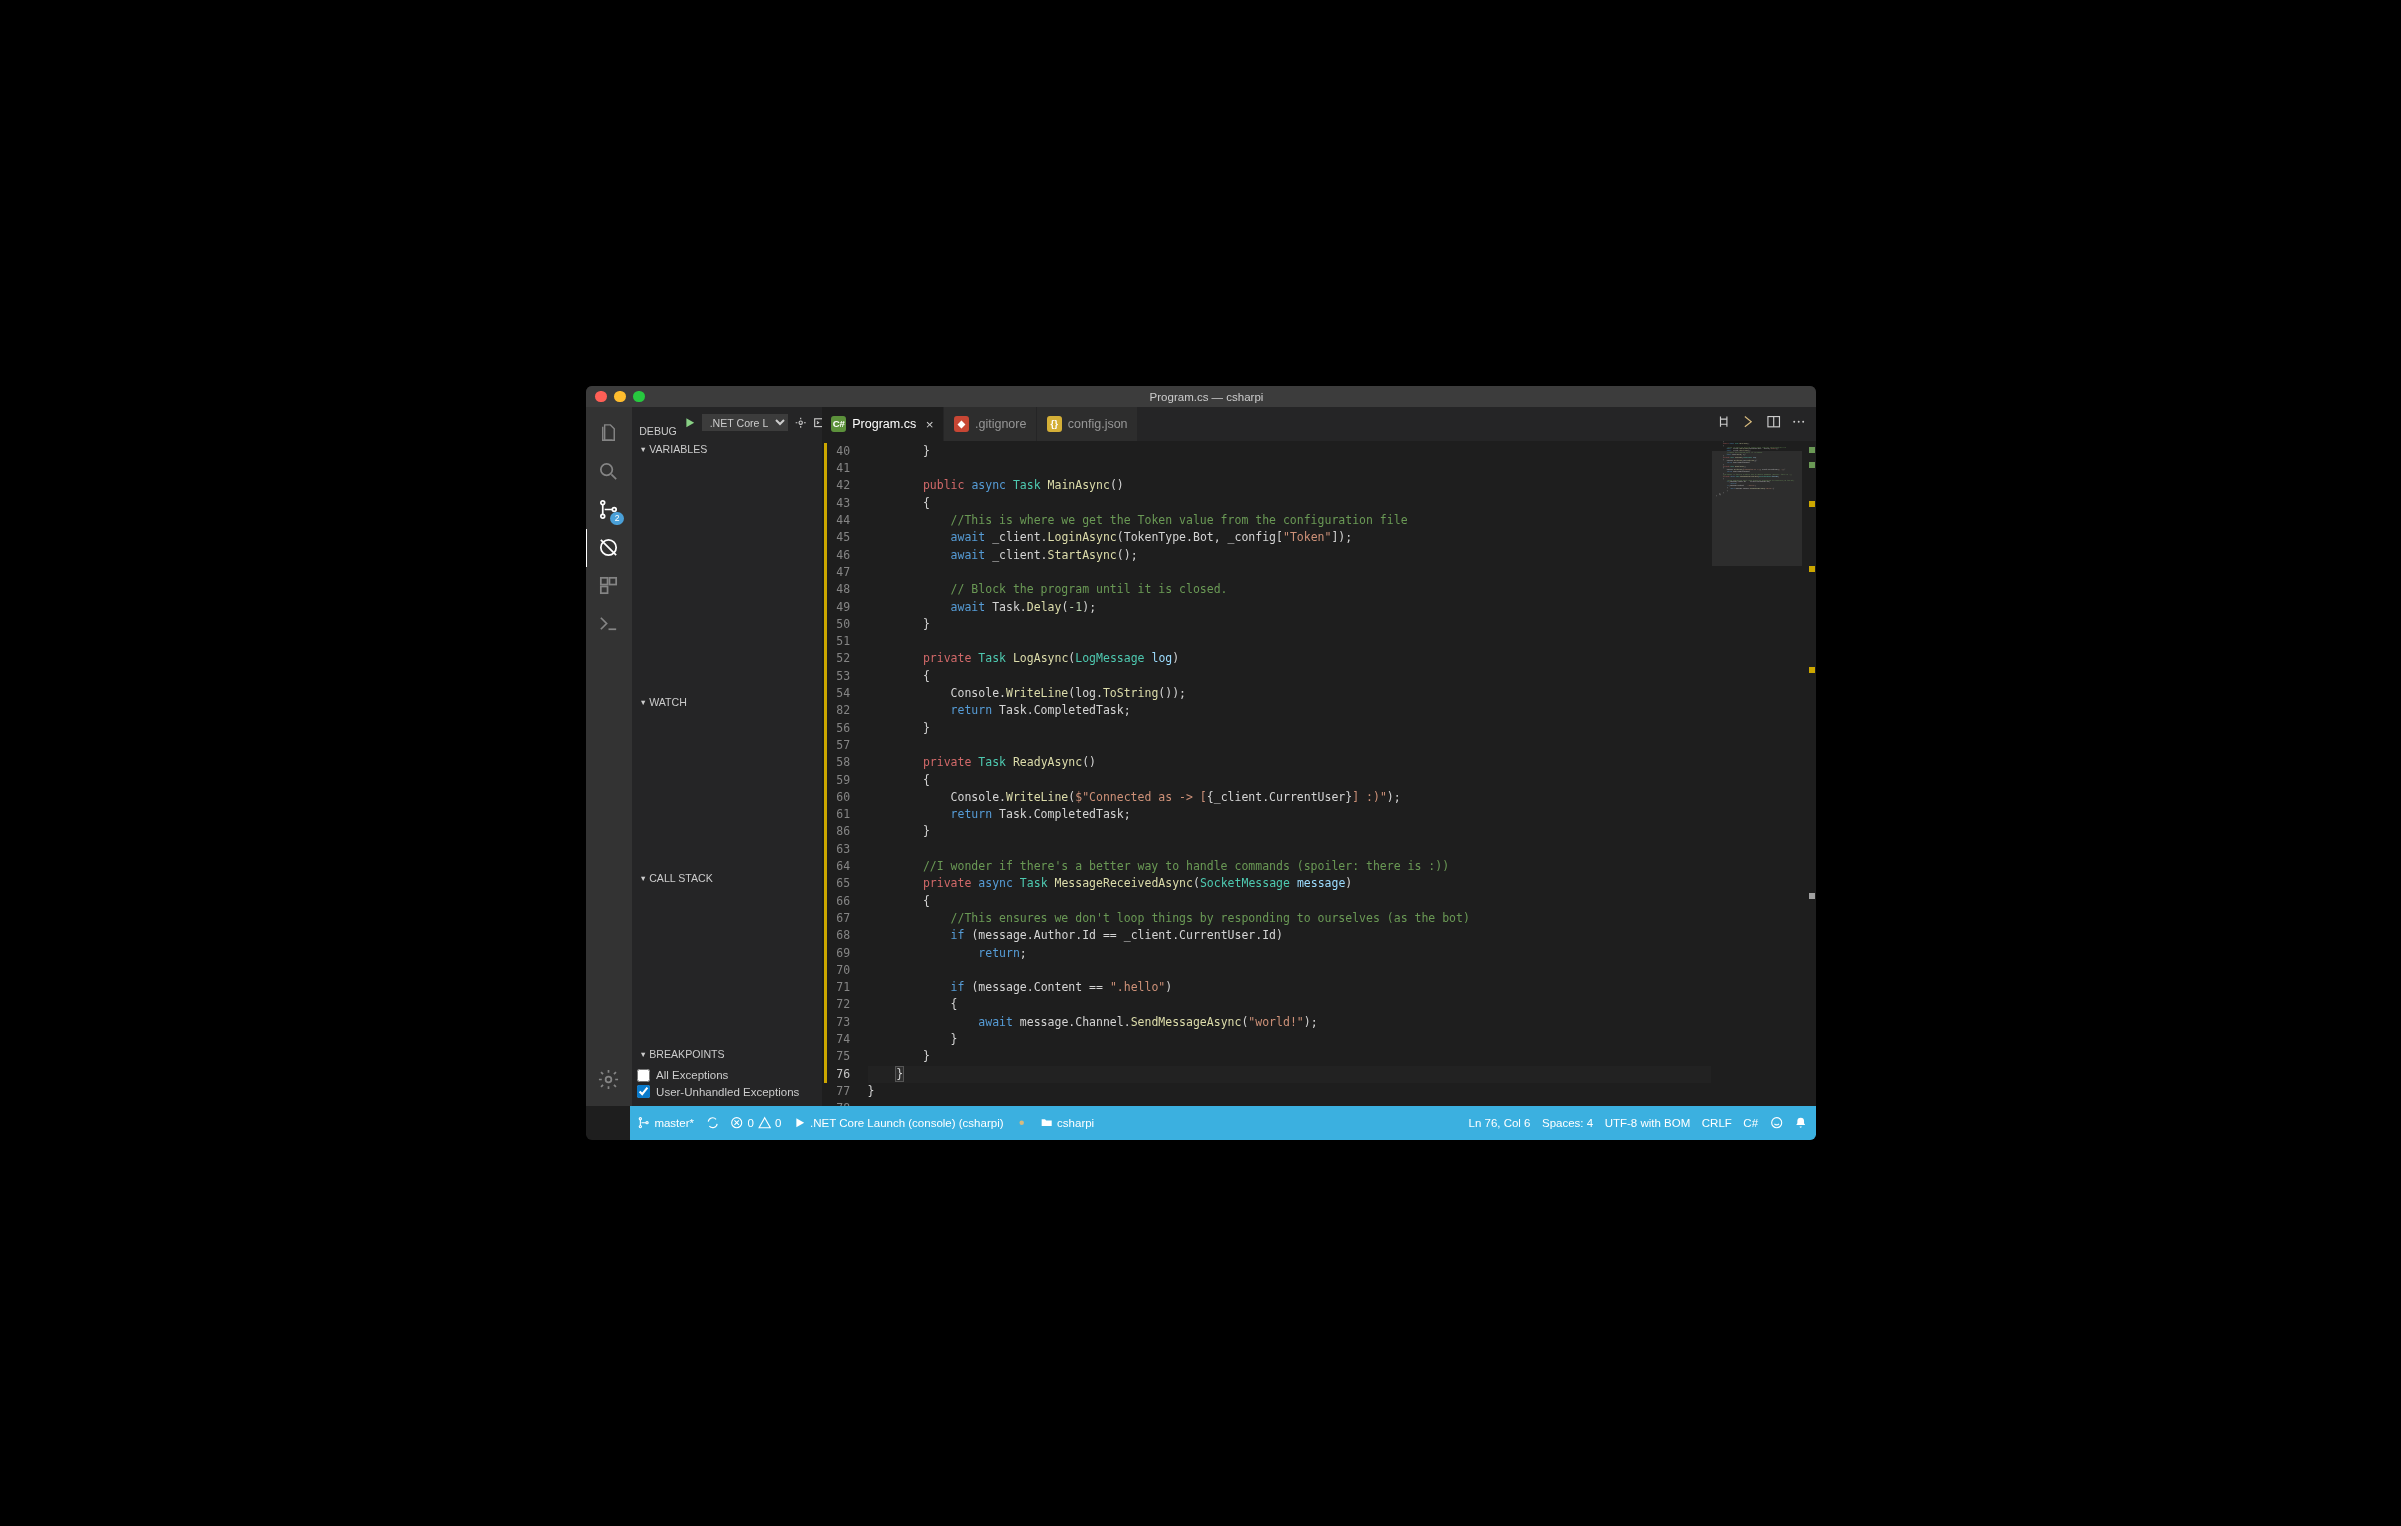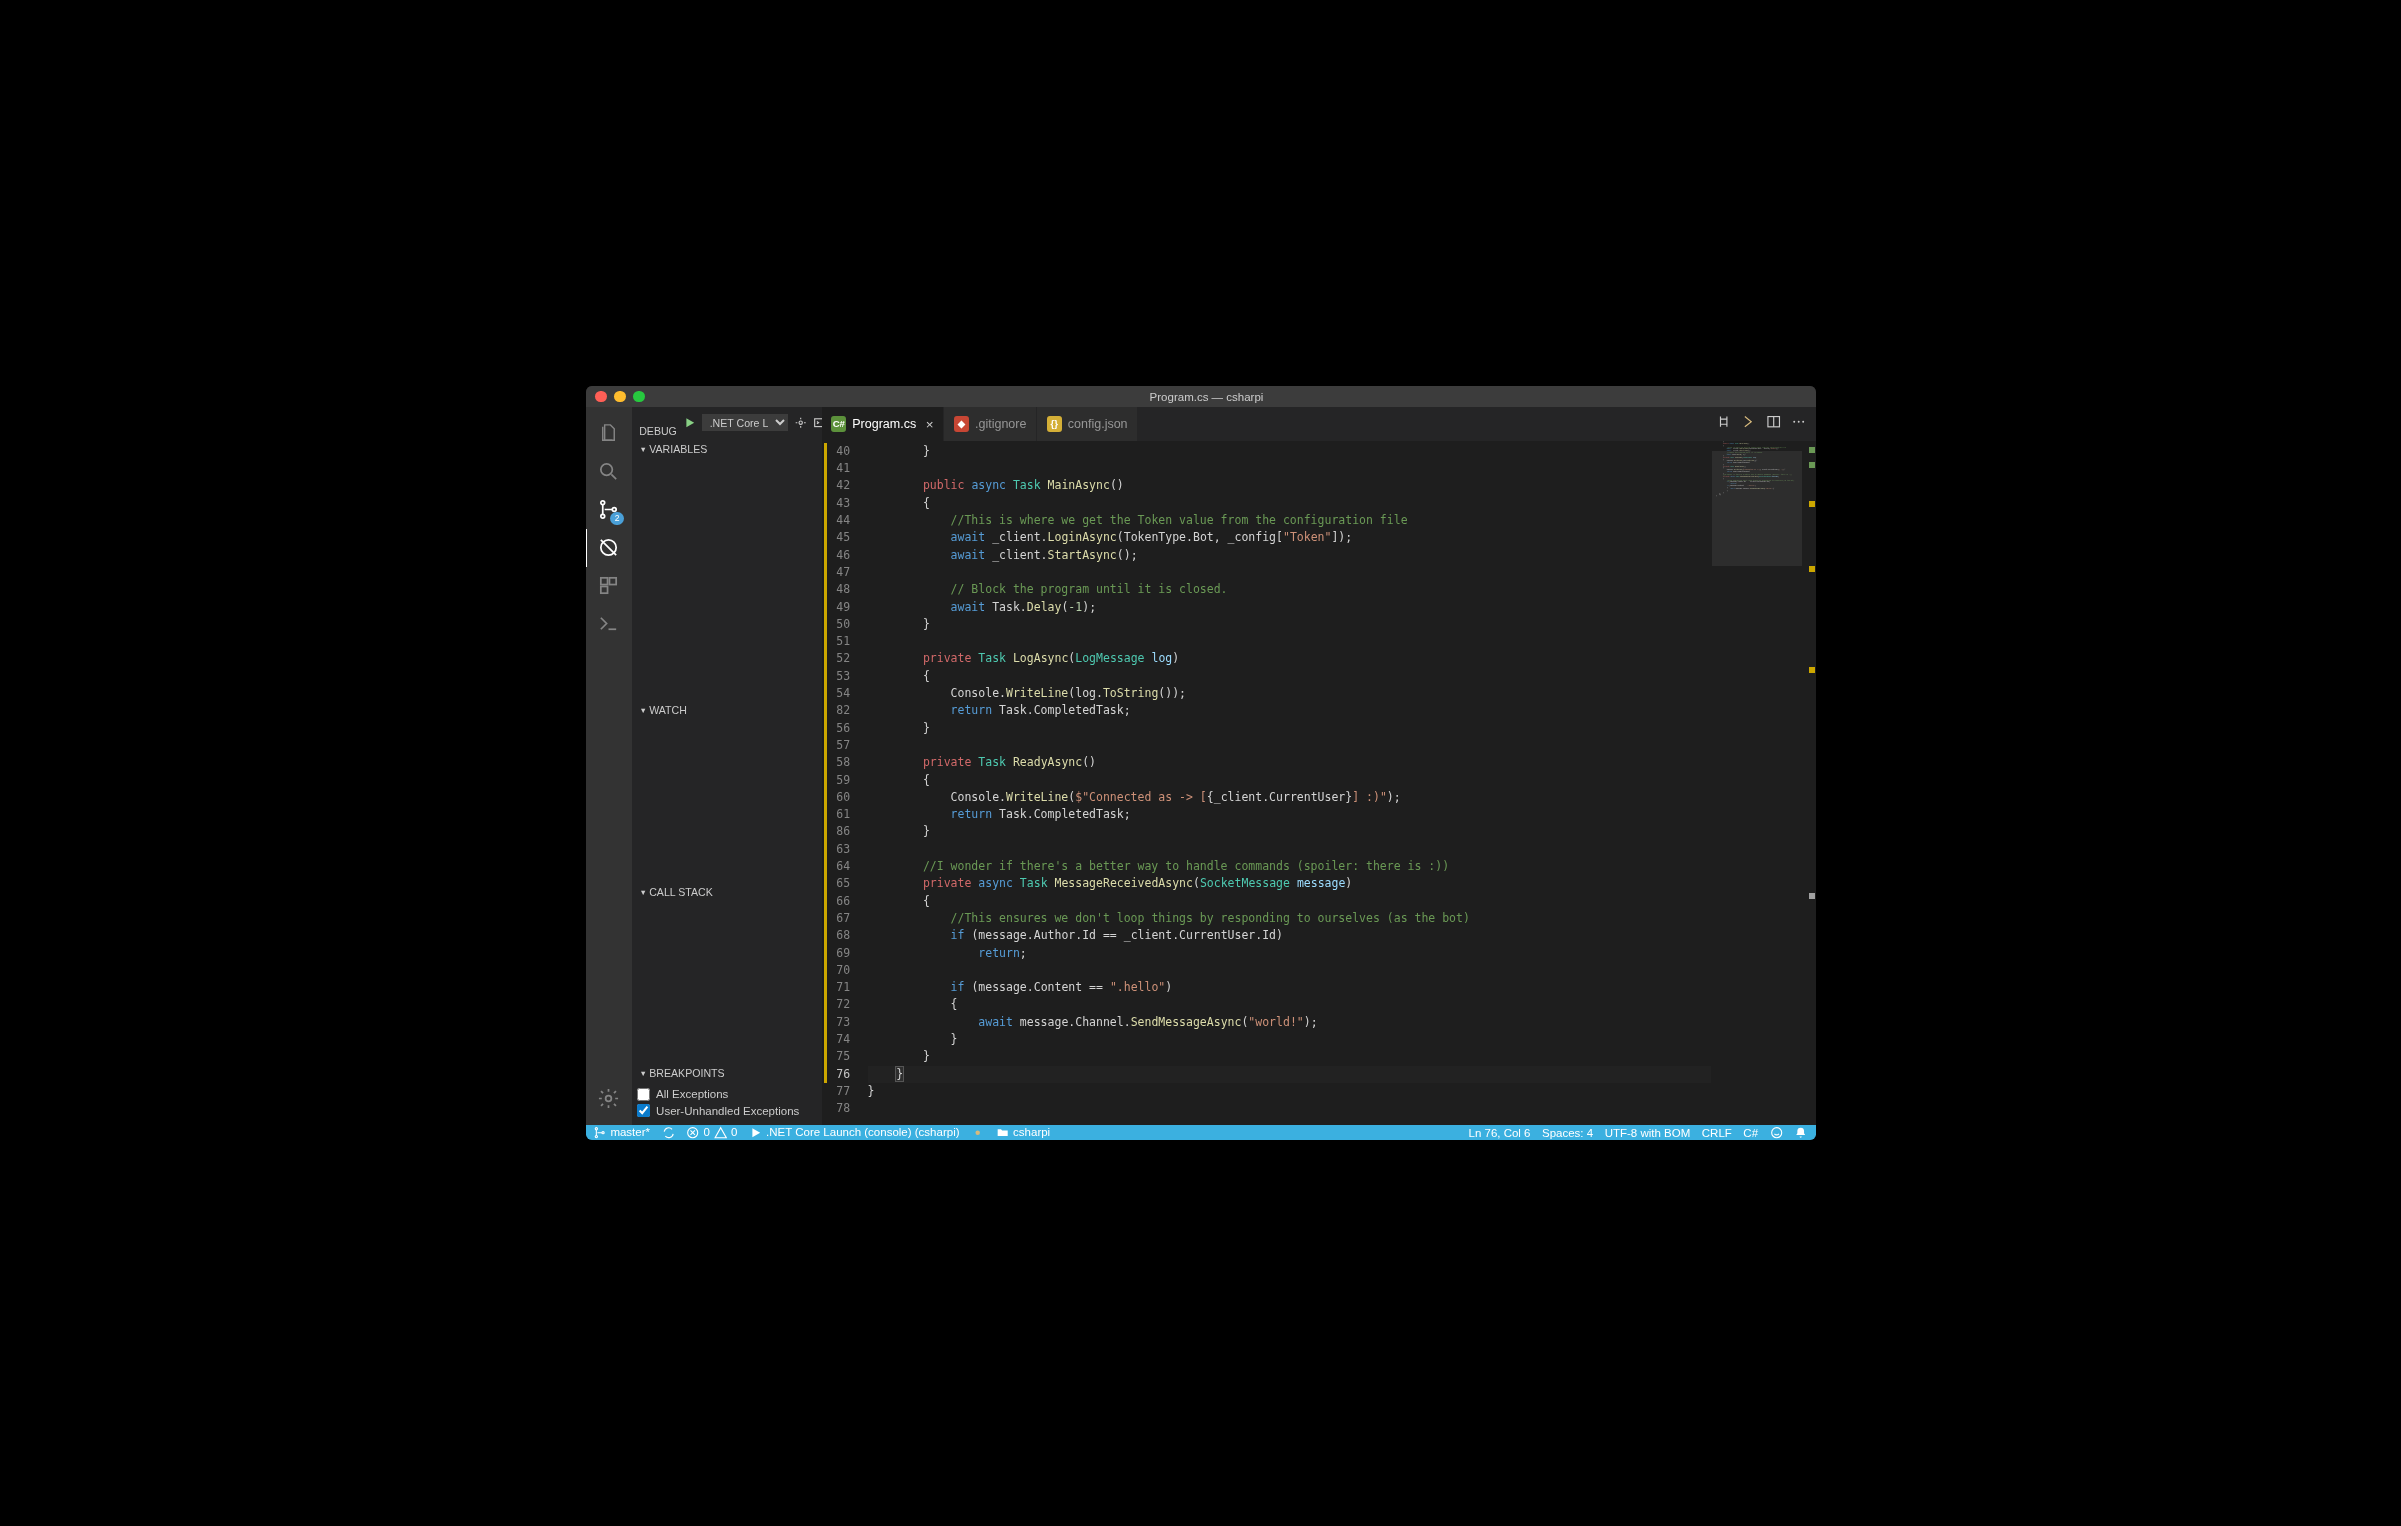--- a/index.html
+++ b/index.html
@@ -265,29 +265,30 @@
   }
   .overview{
     width:13.4px;
     background:#1e1e1e;
     position:relative;
     flex-shrink:0;
   }
   .ov-mark{ position:absolute; right:1px; width:5.8px; height:5.8px; }
   
   .statusbar {
-    height: 15px;
+    height: 34px;
     background:#3bb0e0;
     color:#fff;
     display:flex;
     align-items:center;
     font-size:11.5px;
     padding:0 7.7px;
     gap:11.5px;
     flex-shrink:0;
+    margin-left:44px;
   }
   .statusbar .sb-item{display:flex;align-items:center;gap:3.8px;cursor:pointer;}
   .statusbar .spacer{flex:1;}
   .statusbar svg{width:13.4px;height:13.4px;}
 </style>
 </head>
 <body>
 
 <div class="window">
 

